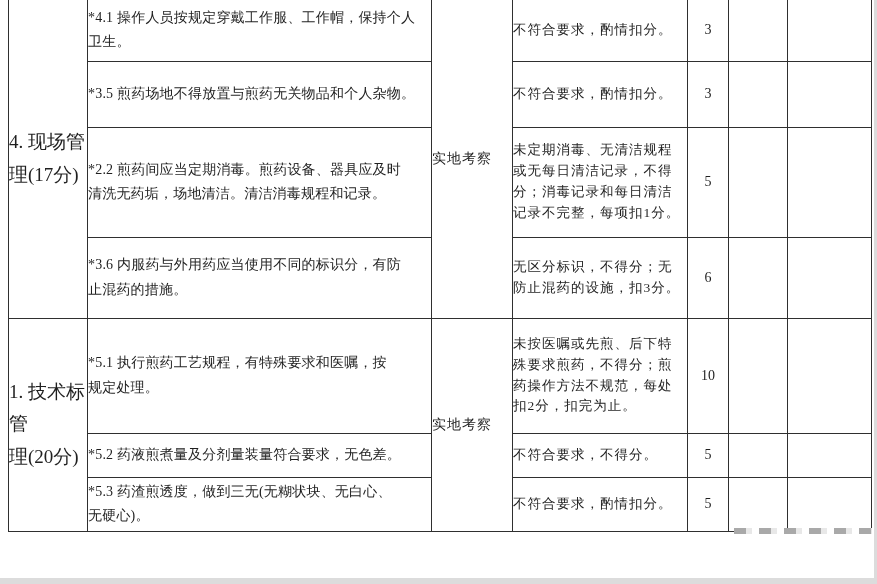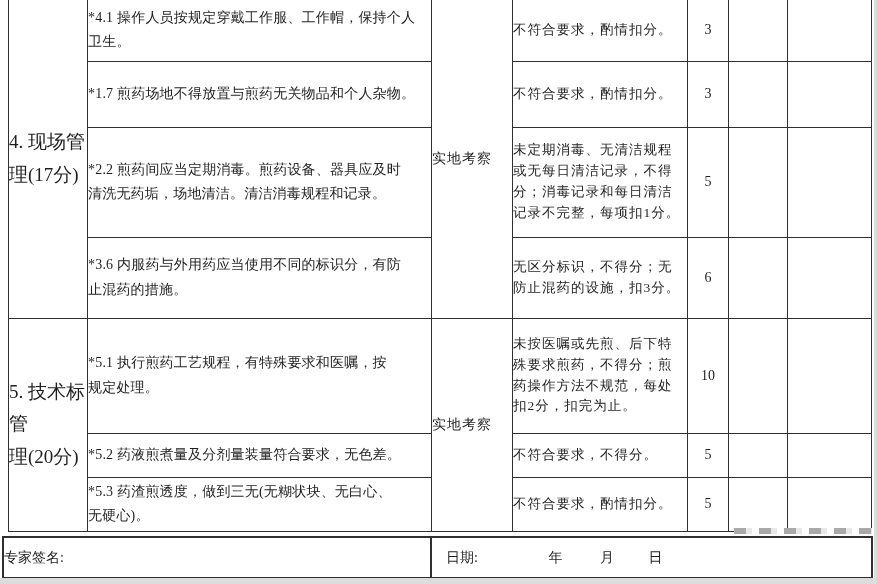--- a/index.html
+++ b/index.html
@@ -58,21 +58,21 @@
 理(17分)</td>
         <td class="item-cell">*4.1 操作人员按规定穿戴工作服、工作帽，保持个人
 卫生。</td>
         <td class="method-cell" rowspan="4">实地考察</td>
         <td class="crit-cell">不符合要求，酌情扣分。</td>
         <td class="score-cell">3</td>
         <td class="entry-cell"></td>
         <td class="entry-cell"></td>
       </tr>
       <tr class="h2">
-        <td class="item-cell">*1.7 煎药场地不得放置与煎药无关物品和个人杂物。</td>
+        <td class="item-cell">*3.5 煎药场地不得放置与煎药无关物品和个人杂物。</td>
         <td class="crit-cell">不符合要求，酌情扣分。</td>
         <td class="score-cell">3</td>
         <td class="entry-cell"></td>
         <td class="entry-cell"></td>
       </tr>
       <tr class="h3">
         <td class="item-cell">*2.2 煎药间应当定期消毒。煎药设备、器具应及时
 清洗无药垢，场地清洁。清洁消毒规程和记录。</td>
         <td class="crit-cell">未定期消毒、无清洁规程
 或无每日清洁记录，不得
@@ -85,21 +85,21 @@
       <tr class="h4">
         <td class="item-cell">*3.6 内服药与外用药应当使用不同的标识分，有防
 止混药的措施。</td>
         <td class="crit-cell">无区分标识，不得分；无
 防止混药的设施，扣3分。</td>
         <td class="score-cell">6</td>
         <td class="entry-cell"></td>
         <td class="entry-cell"></td>
       </tr>
       <tr class="h5">
-        <td class="cat-cell" rowspan="3">5. 技术标管
+        <td class="cat-cell" rowspan="3">1. 技术标管
 理(20分)</td>
         <td class="item-cell">*5.1 执行煎药工艺规程，有特殊要求和医嘱，按
 规定处理。</td>
         <td class="method-cell" rowspan="3">实地考察</td>
         <td class="crit-cell">未按医嘱或先煎、后下特
 殊要求煎药，不得分；煎
 药操作方法不规范，每处
 扣2分，扣完为止。</td>
         <td class="score-cell">10</td>
         <td class="entry-cell"></td>
@@ -116,34 +116,17 @@
         <td class="item-cell">*5.3 药渣煎透度，做到三无(无糊状块、无白心、
 无硬心)。</td>
         <td class="crit-cell">不符合要求，酌情扣分。</td>
         <td class="score-cell">5</td>
         <td class="entry-cell"></td>
         <td class="entry-cell"></td>
       </tr>
     </tbody>
   </table>
 
-  <table class="sig-table">
-    <colgroup>
-      <col style="width:428px">
-        <col style="width:441px">
-    </colgroup>
-    <tbody>
-      <tr>
-        <td class="sig-label">专家签名:</td>
-        <td class="date-cell">
-          <span class="dl">日期:</span>
-          <span class="y">年</span>
-          <span class="m">月</span>
-          <span class="d">日</span>
-        </td>
-      </tr>
-    </tbody>
-  </table>
 
   <div class="watermark-artifact"></div>
   <div class="edge-right"></div>
   <div class="edge-bottom"></div>
 </div>
 
 </body></html>

